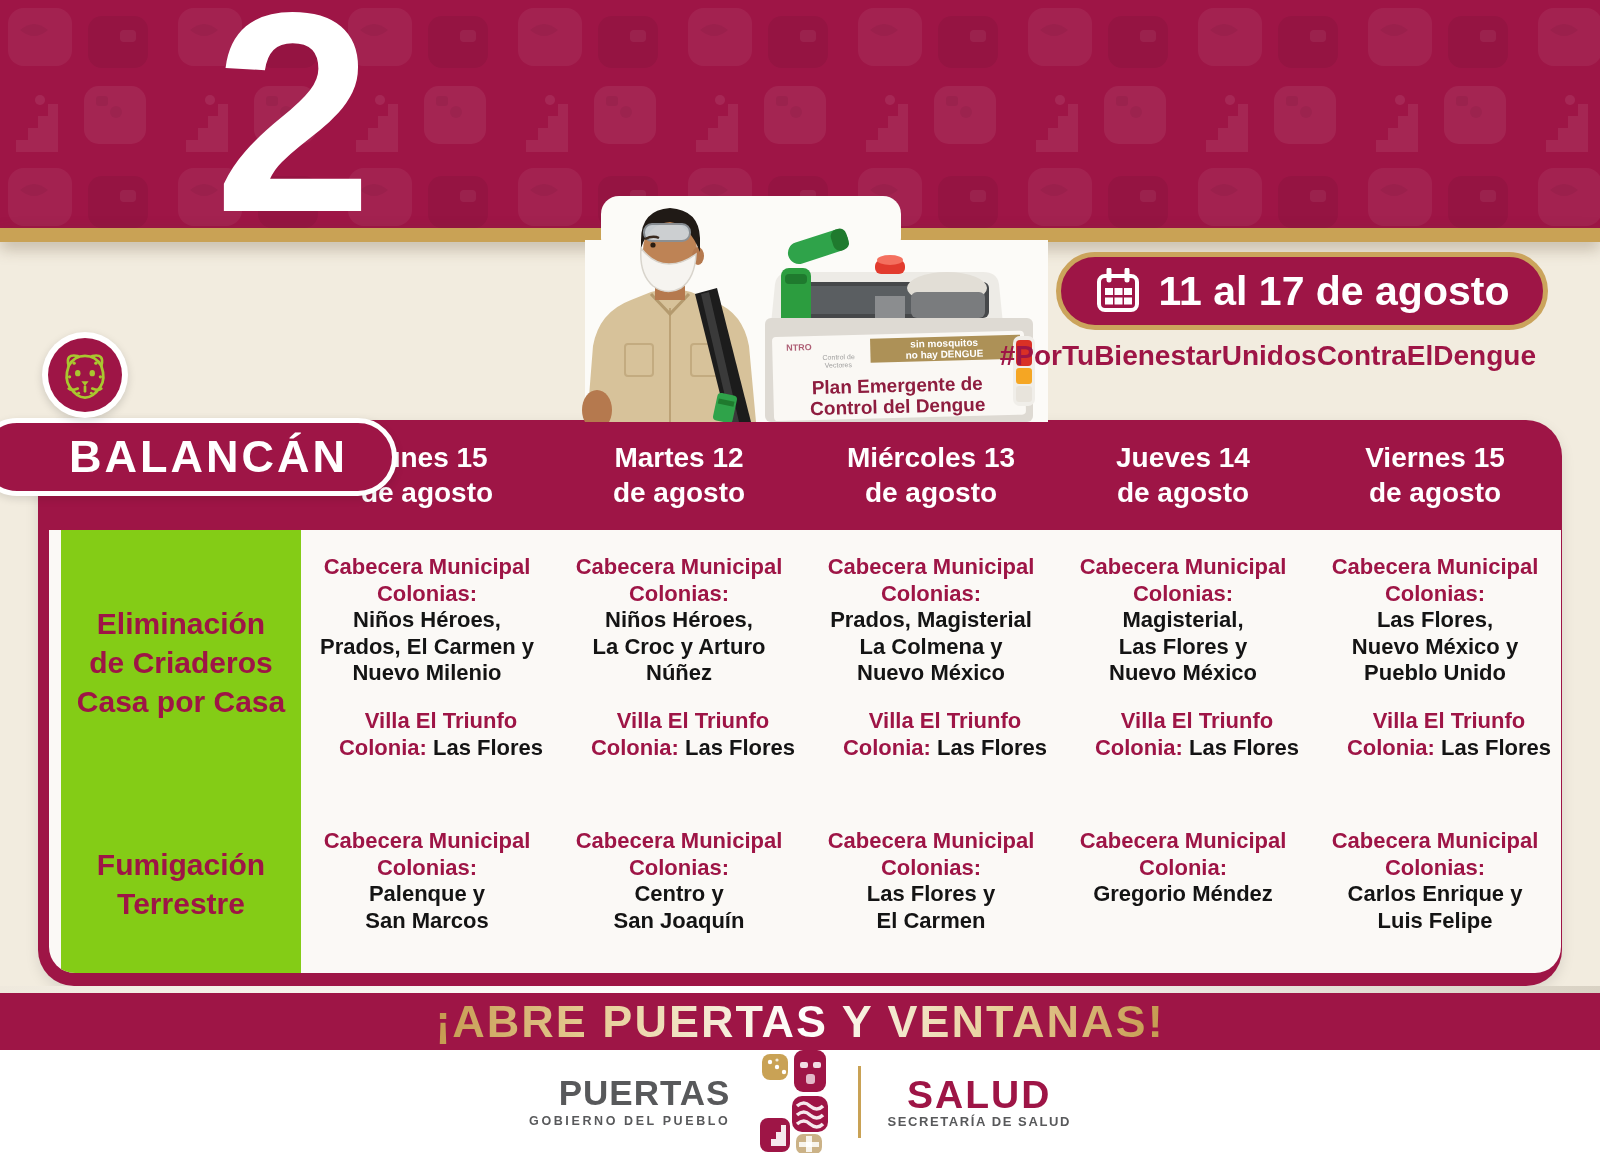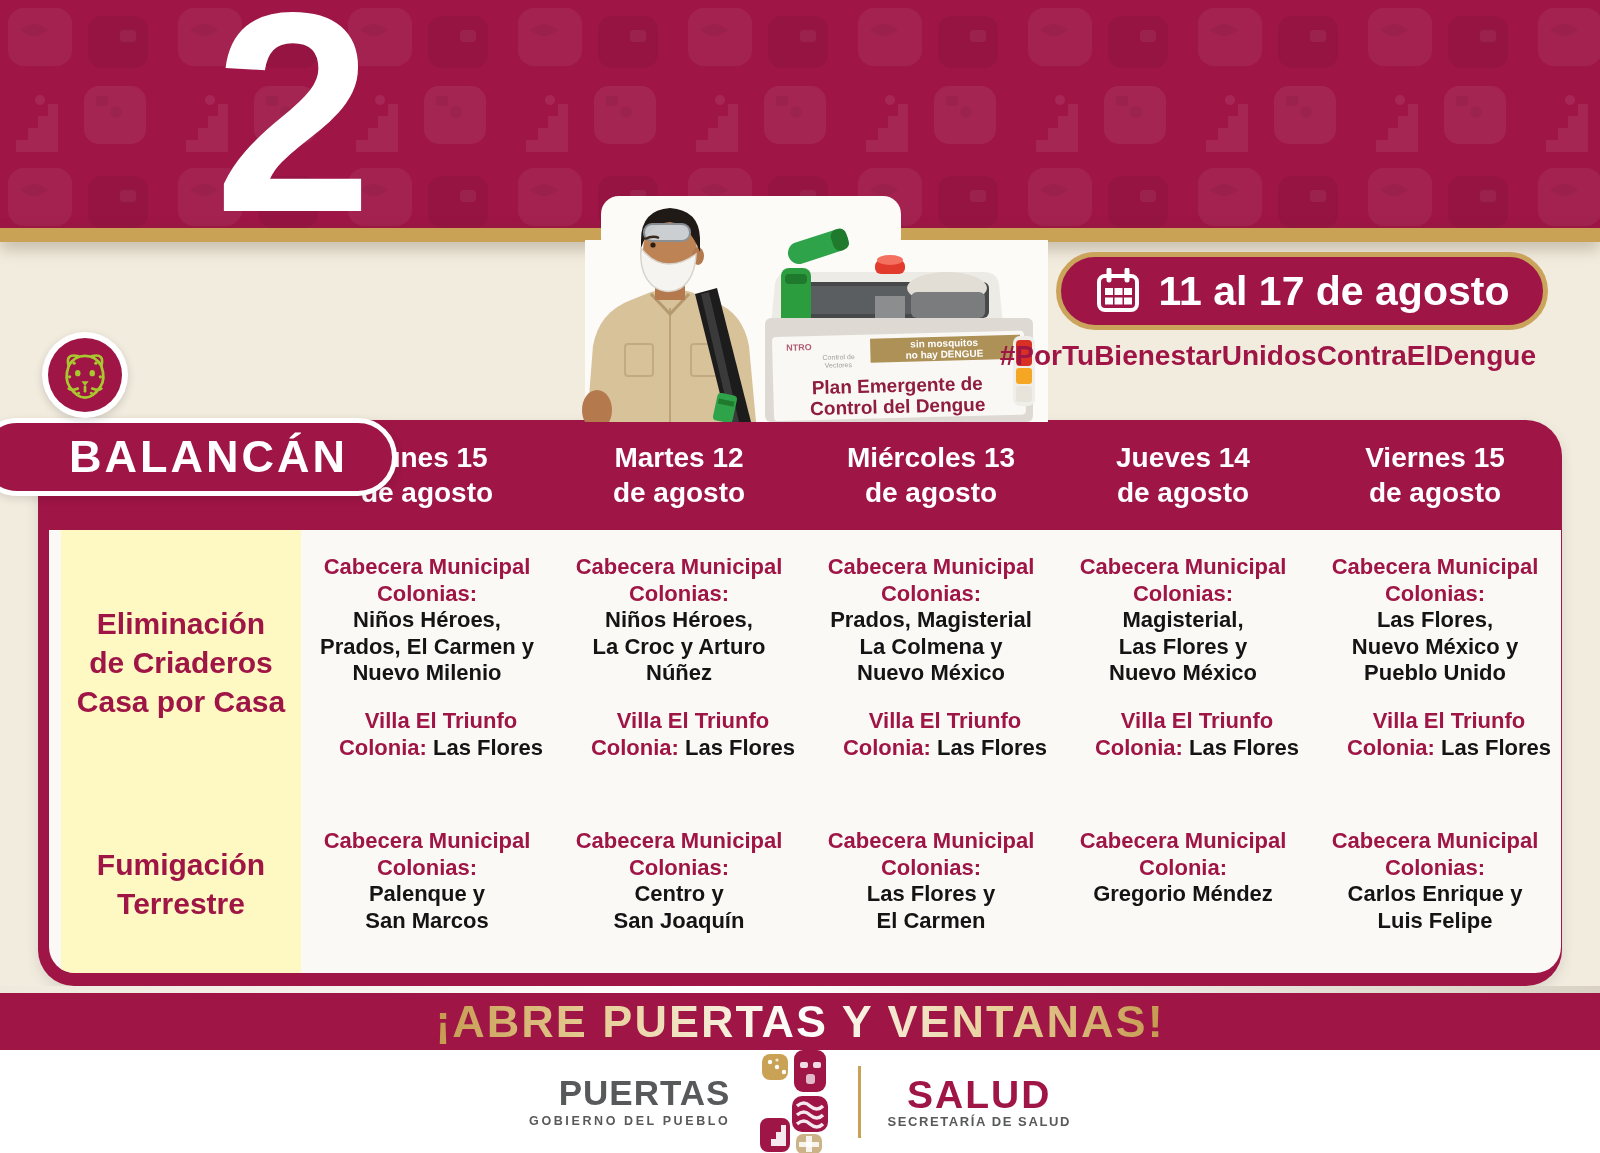--- a/index.html
+++ b/index.html
@@ -31,21 +31,21 @@
   .muni-pill{margin-left:-64px;background:#9E1546;border:5px solid #FFFFFF;border-radius:42px;height:68px;display:flex;align-items:center;padding:0 44px 0 86px;box-shadow:0 3px 8px rgba(0,0,0,.12);}
   .muni-pill span{color:#fff;font-size:45px;font-weight:800;letter-spacing:3px;}
 
   
   .tshell{position:absolute;left:38px;top:420px;width:1524px;height:566px;background:#9E1546;border-radius:36px;z-index:4;box-sizing:border-box;padding:0 1px 13px 11px;box-shadow:0 5px 14px rgba(0,0,0,.10);}
   .tgrid{display:grid;grid-template-columns:252px repeat(5,1fr);}
   .thead{height:110px;align-items:center;}
   .th{color:#FFFFFF;text-align:center;font-weight:800;font-size:28px;line-height:1.25;}
   .th-activities{font-size:30px;}
   .tbody{background:#FBF9F6;border-radius:0 0 26px 26px;height:443px;grid-template-rows:264px 179px;overflow:hidden;}
-  .rlabel{background:#fef9c3;display:flex;align-items:center;justify-content:center;text-align:center;color:#9E1546;font-weight:800;font-size:30px;line-height:1.3;white-space:pre-line;margin-left:12px;}
+  .rlabel{background:#84cc16;display:flex;align-items:center;justify-content:center;text-align:center;color:#9E1546;font-weight:800;font-size:30px;line-height:1.3;white-space:pre-line;margin-left:12px;}
   .cell{padding-top:24px;text-align:center;font-size:22px;line-height:1.21;}
   .cell.row2{padding-top:34px;}
   .mtxt{color:#9E1546;font-weight:800;}
   .btxt{color:#141414;font-weight:700;white-space:pre-line;}
   .villa{margin-top:21px;margin-left:28px;}
 
   
   .band-line{position:absolute;left:0;top:986px;width:1600px;height:7px;background:linear-gradient(90deg,#EFE9DD 0%,#FFFFFF 45%,#D9D2C4 100%);z-index:6;}
   .band{position:absolute;left:0;top:993px;width:1600px;height:57px;background:#9E1546;z-index:6;display:flex;align-items:center;justify-content:center;}
   .band-text{font-size:45px;font-weight:800;letter-spacing:2px;background:linear-gradient(90deg,#C59A4F 0%,#E7CD96 22%,#FFFFFF 50%,#E7CD96 78%,#C59A4F 100%);-webkit-background-clip:text;background-clip:text;color:transparent;}

